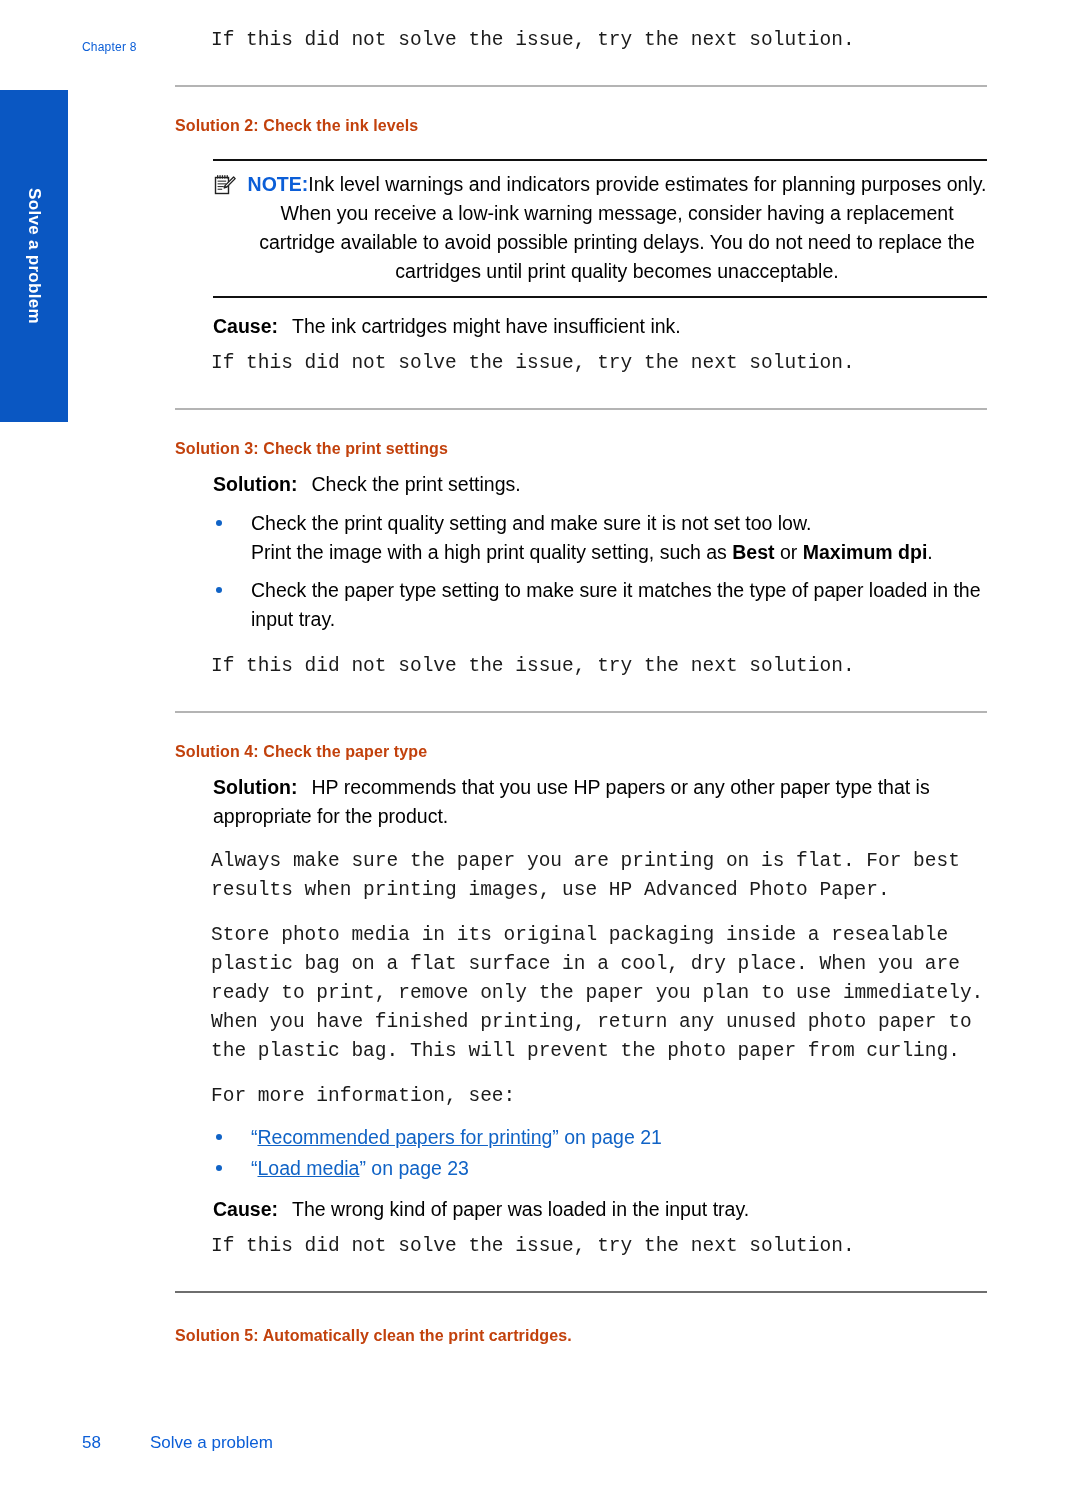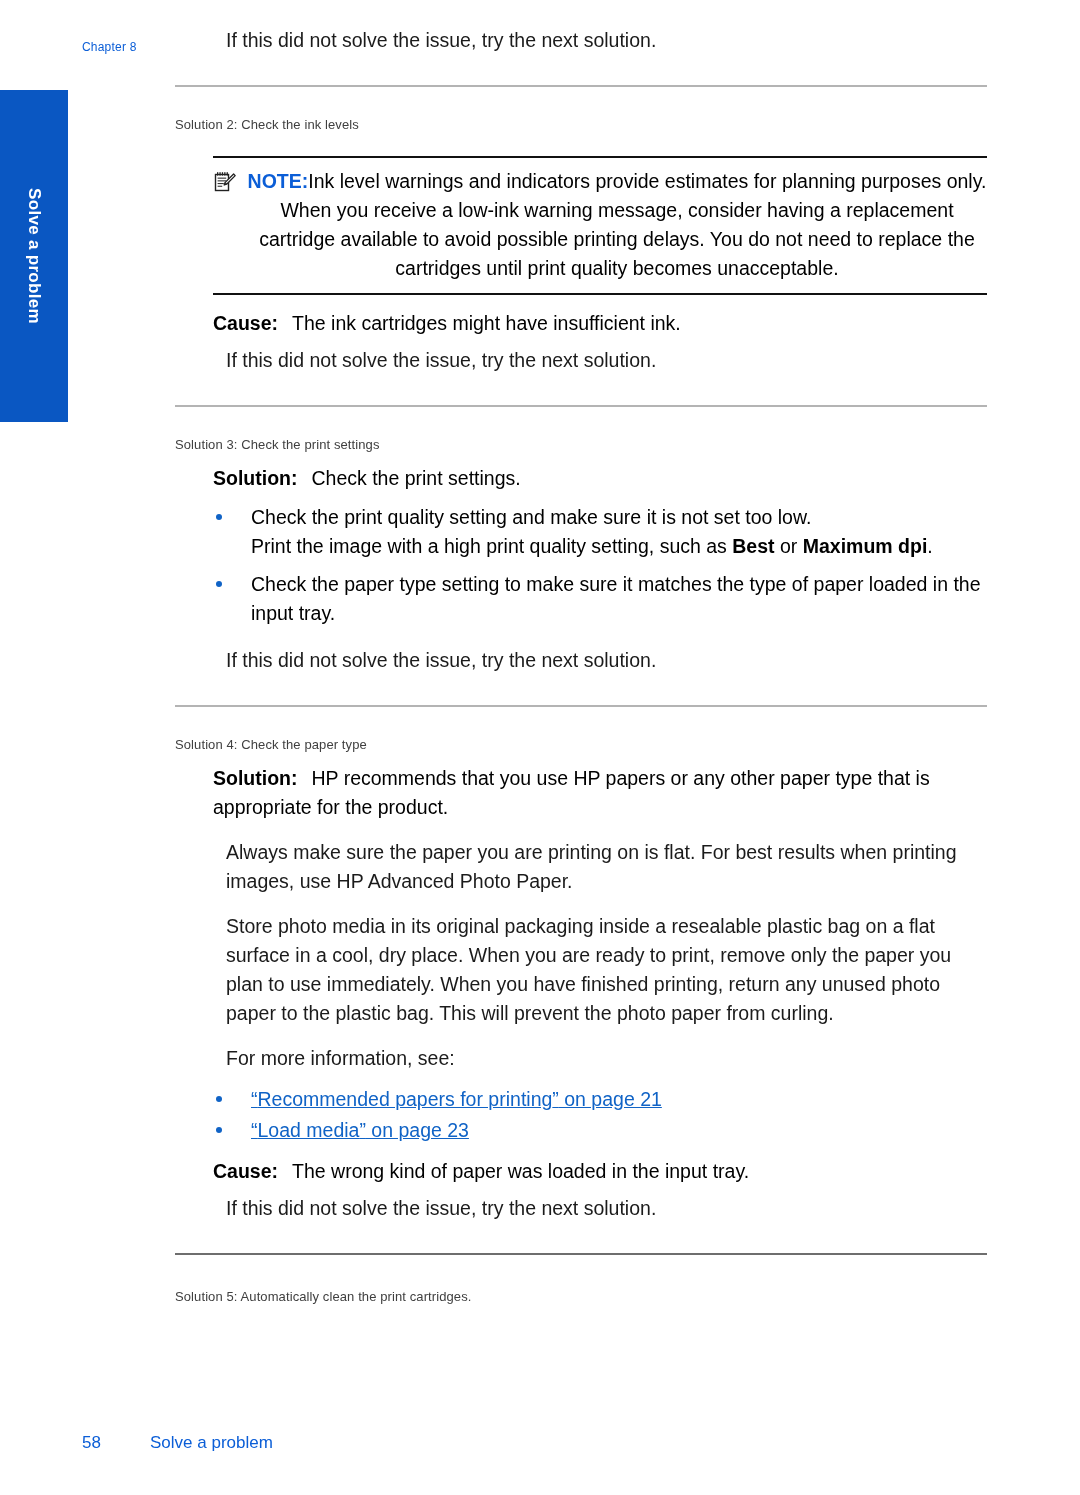--- a/index.html
+++ b/index.html
@@ -57,35 +57,35 @@
     width: 812px;
   }
 
   .body-line {
     font-size: 19.5px;
     line-height: 29px;
     color: #1b1b1b;
   }
 
   
-  .ind-1 { margin-left: 51px; }
+  .ind-1 { margin-left: 36px; font-family: Liberation Mono, monospace; }
 
   .sec-rule {
     height: 0;
     border-top: 2px solid #b4b4b4;
     margin: 0;
   }
   .sec-rule.dark {
     border-top: 2px solid #6e6e6e;
   }
 
   h2.solution-heading {
-    font-size: 13px;
-    font-weight: normal;
-    color: #404040;
+    font-size: 16px;
+    font-weight: bold;
+    color: #c2410c;
     margin: 0;
     letter-spacing: 0.1px;
   }
 
   .labeled-para {
     font-size: 19.5px;
     line-height: 29px;
     margin-left: 38px;
     text-indent: 0;
   }
@@ -146,21 +146,20 @@
     width: 6px;
     height: 6px;
     background: #1063c6;
     border-radius: 50%;
   }
   .sub-line { display: block; }
 
   
   .xref {
     color: #1063c6;
-    text-decoration: underline;
   }
   .xref .title {
     text-decoration: underline;
   }
 
   ul.bullets.tight > li { margin-top: 2px; }
 
   
   .footer {
     position: absolute;

